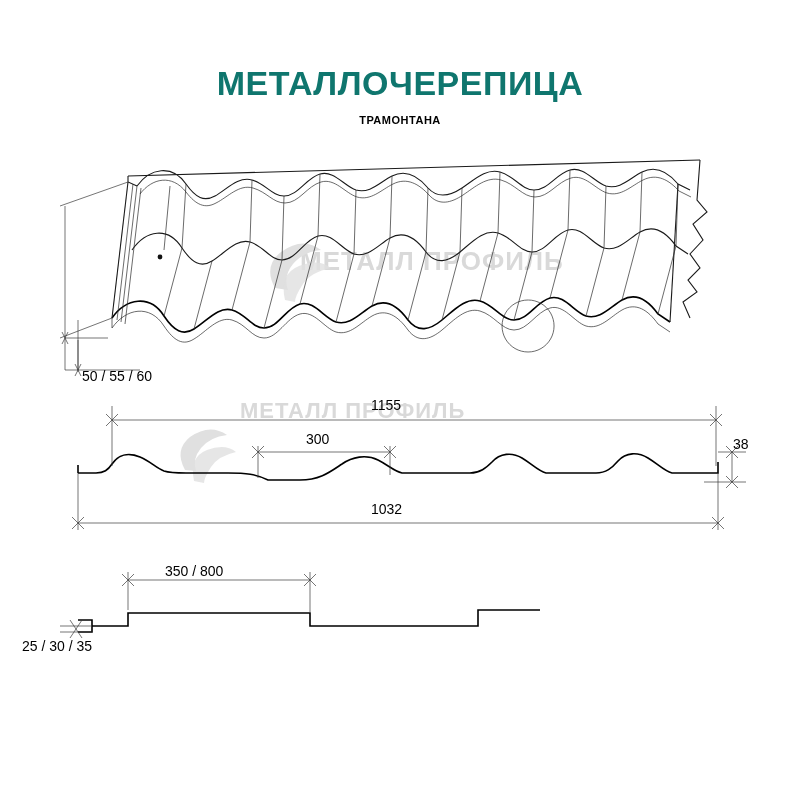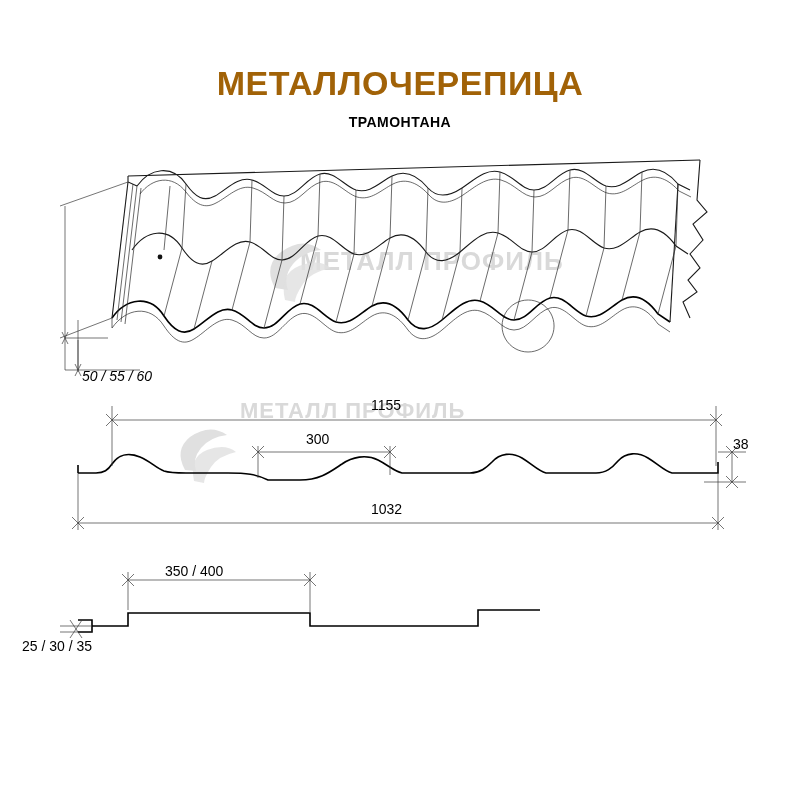--- a/index.html
+++ b/index.html
@@ -23,29 +23,29 @@
   }
   .title-main {
     position: absolute;
     left: 0;
     top: 64px;
     width: 800px;
     text-align: center;
     font-size: 34px;
     font-weight: bold;
     letter-spacing: 0.5px;
-    color: #a16207;
+    color: #0f766e;
   }
   .title-sub {
     position: absolute;
     left: 0;
     top: 114px;
     width: 800px;
     text-align: center;
-    font-size: 14px;
+    font-size: 11px;
     font-weight: bold;
     letter-spacing: 0.5px;
     color: #000000;
   }
   .dim-label {
     position: absolute;
     font-size: 14px;
     color: #000000;
     white-space: nowrap;
   }
@@ -311,19 +311,19 @@
 
     <path class="ext" d="M60 626 L92 626"></path>
     <path class="ext" d="M60 632 L92 632"></path>
     <path class="ext" d="M70 620 L82 638 M82 620 L70 638"></path>
   </g>
 </svg>
 
 <div class="title-main">МЕТАЛЛОЧЕРЕПИЦА</div>
 <div class="title-sub">ТРАМОНТАНА</div>
 
-<div class="dim-label" style="left:82px; top:368px;font-style:italic;">50 / 55 / 60</div>
+<div class="dim-label" style="left:82px; top:368px;">50 / 55 / 60</div>
 <div class="dim-label" style="left:371px; top:389px;margin-top:8px;">1155</div>
 <div class="dim-label" style="left:306px; top:431px;">300</div>
 <div class="dim-label" style="left:733px; top:436px;">38</div>
 <div class="dim-label" style="left:371px; top:501px;">1032</div>
-<div class="dim-label" style="left:165px; top:563px;">350 / 400</div>
+<div class="dim-label" style="left:165px; top:563px;">350 / 800</div>
 <div class="dim-label" style="left:22px; top:638px;text-align:right;">25 / 30 / 35</div>
 
 </body></html>

